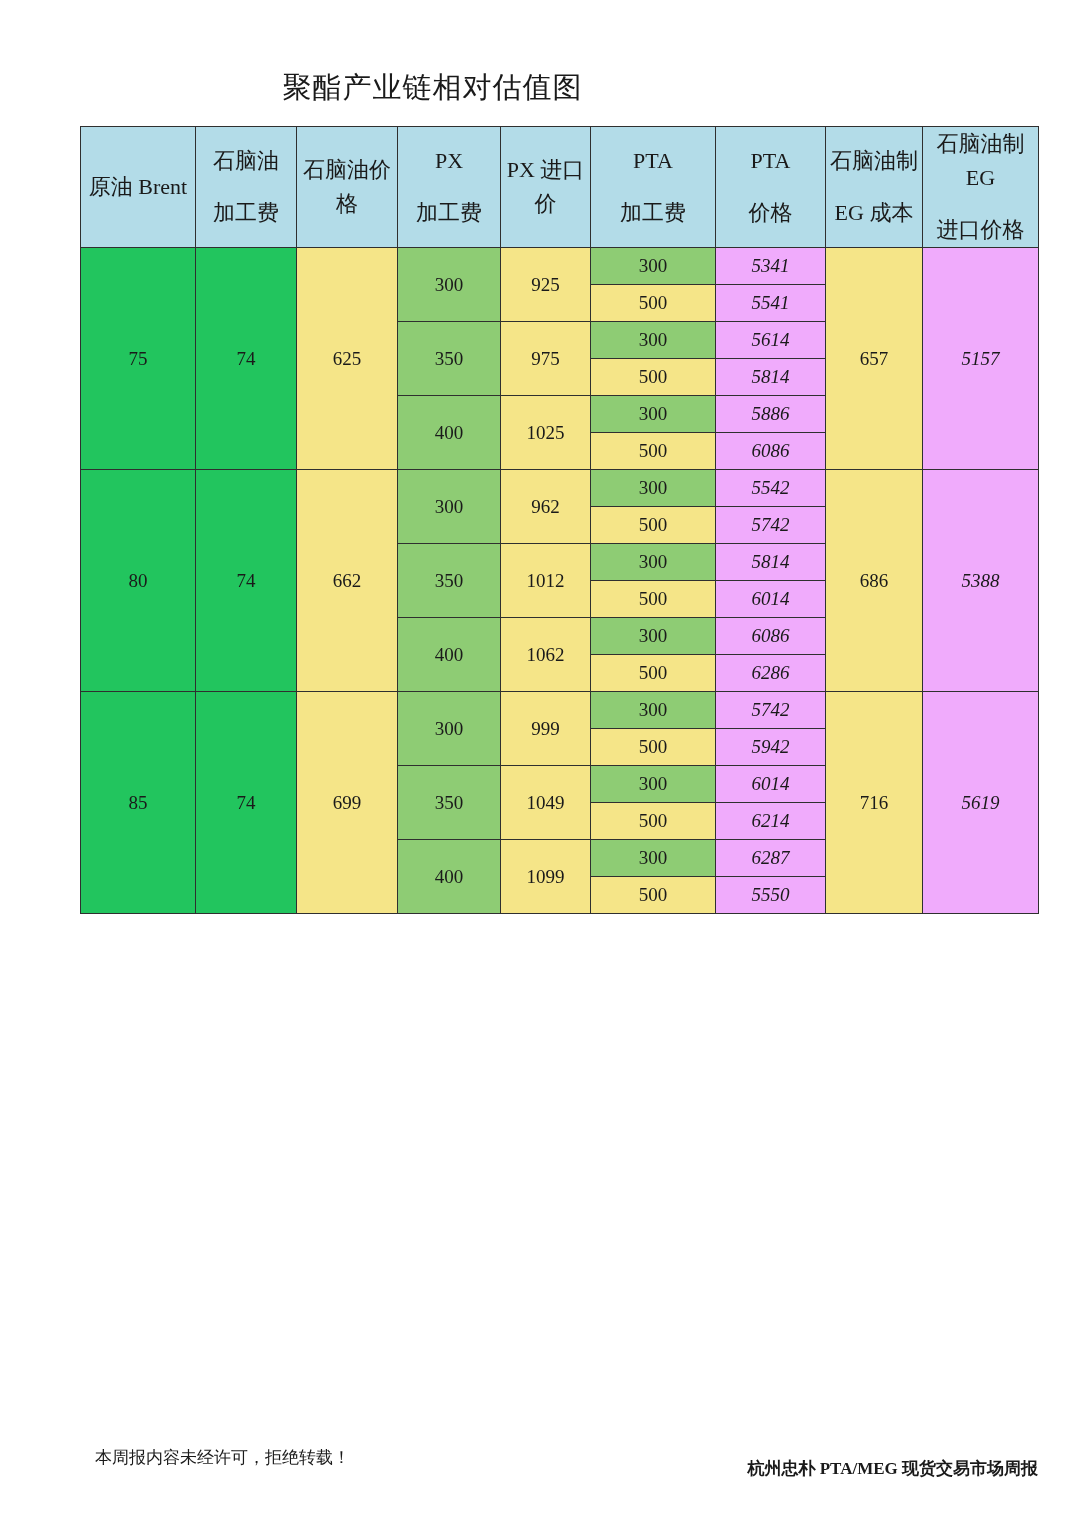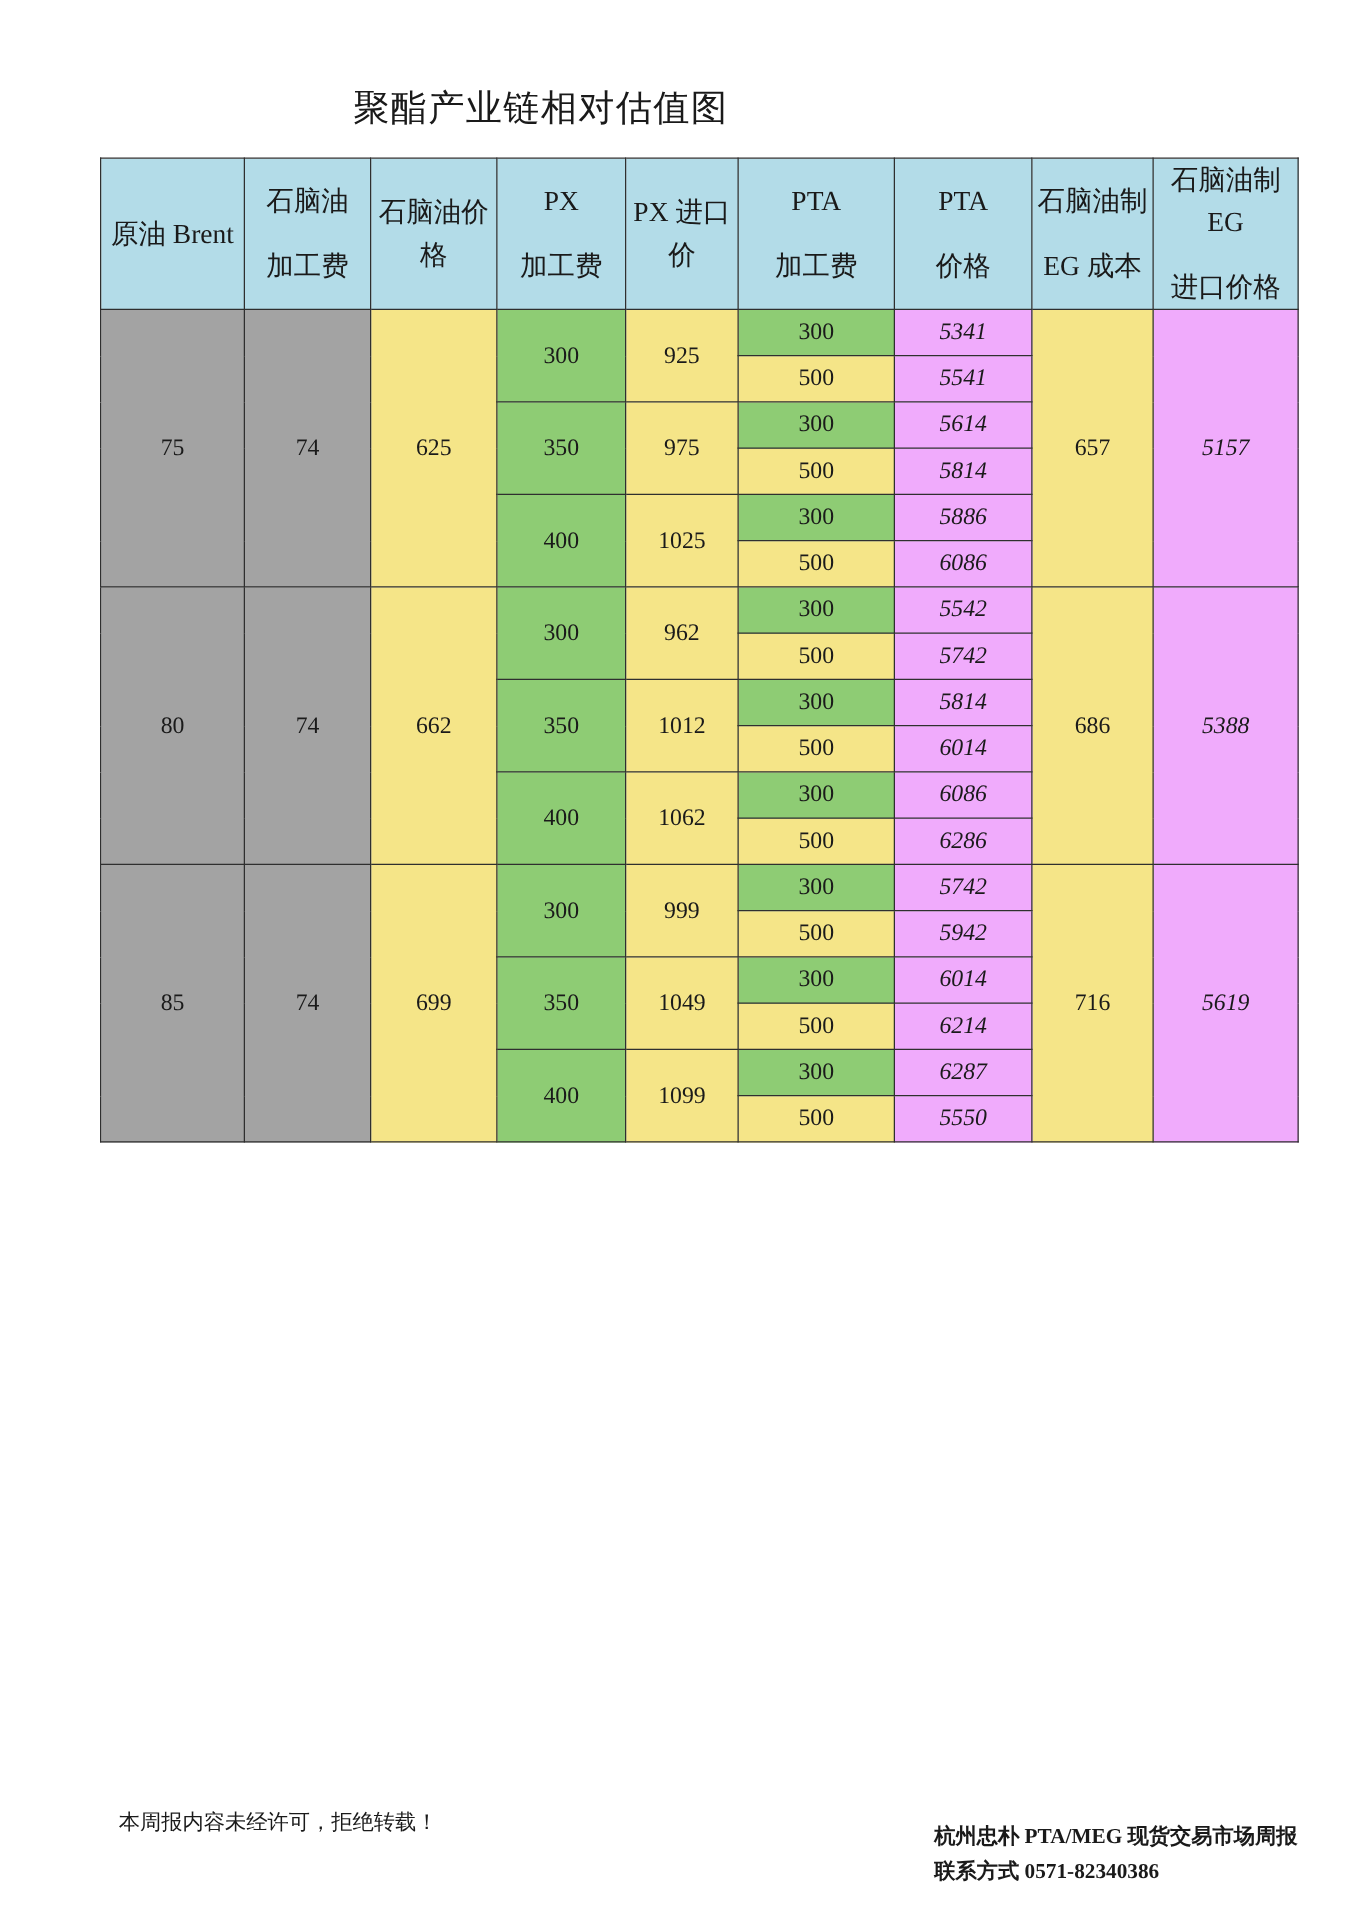--- a/index.html
+++ b/index.html
@@ -58,21 +58,21 @@
     white-space: normal;
   }
   thead tr { border-bottom: 1.4px solid #2f2f2f; }
   thead th.hdr-split .hdr-top { display:block; }
   thead th.hdr-split .hdr-gap { display:block; height: 18px; }
   thead th.hdr-split .hdr-bot { display:block; }
 
   
   tbody td { font-size: 19px; }
 
-  .c-green      { background: #a3a3a3; margin-top: 28px; }
+  .c-green      { background: #22c55e; margin-top: 28px; }
   .c-lightgreen { background: #8ecc74; }
   .c-yellow     { background: #f5e588; }
   .c-red        { background: #f0abfc; font-style: italic; }
 
   .row-h        { height: 37px; }
 
   
   col.w-brent   { width: 115px; }
   col.w-napfee  { width: 101px; }
   col.w-napprc  { width: 101px; }
@@ -264,14 +264,13 @@
         <td class="c-yellow">500</td>
         <td class="c-red">5550</td>
       </tr>
     </tbody>
 </table>
 
 <div id="footer-left">本周报内容未经许可，拒绝转载！</div>
 
 <div id="footer-right">
   <span>杭州忠朴 PTA/MEG 现货交易市场周报</span>
-  <span>联系方式 0571-82340386</span>
 </div>
 
 </body></html>

